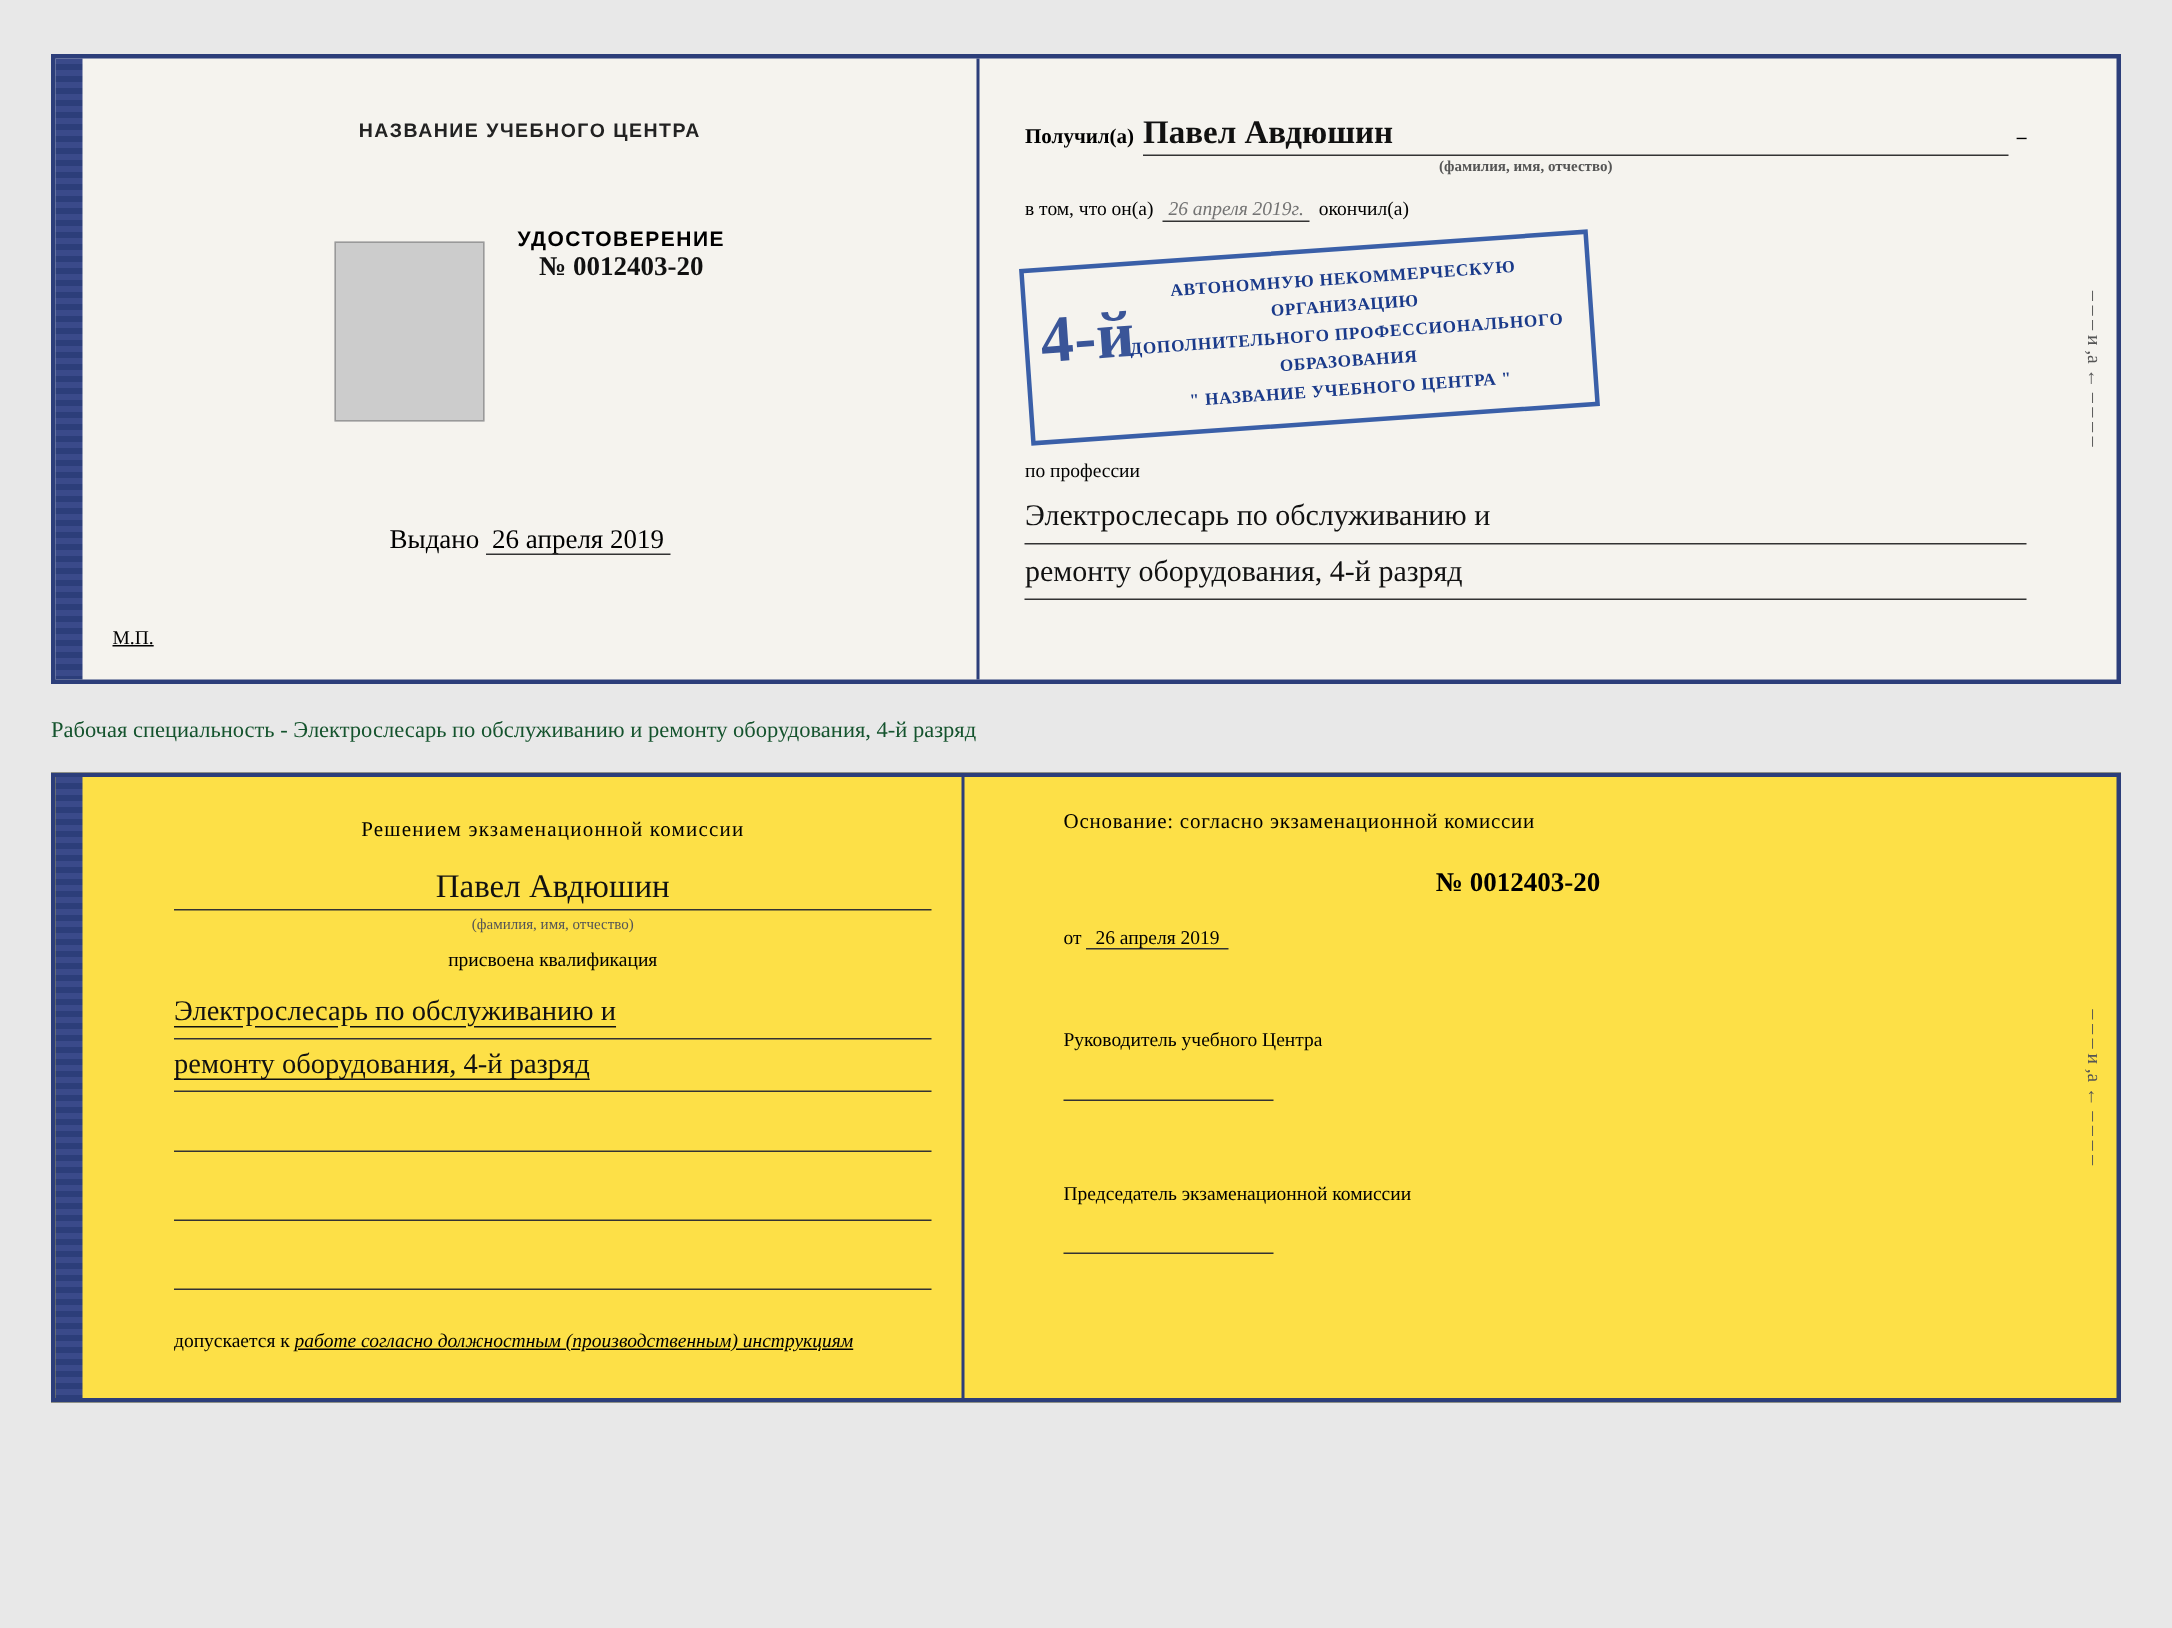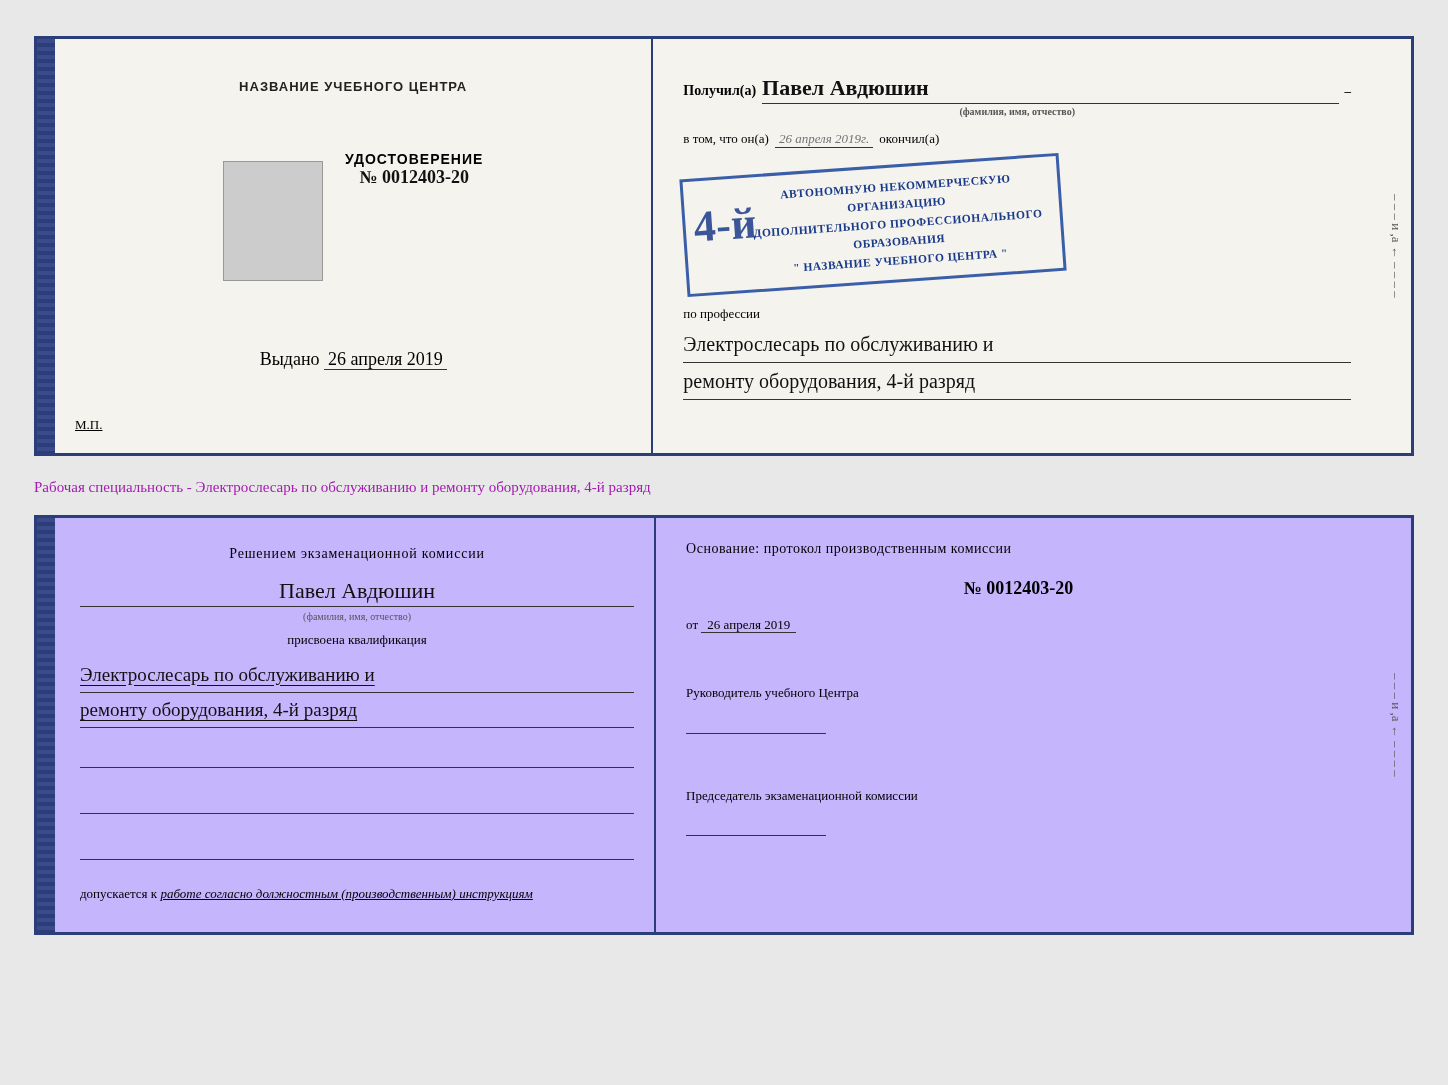--- a/index.html
+++ b/index.html
@@ -204,31 +204,32 @@
       font-size: 20px;
       color: #111;
       line-height: 1.8;
       border-bottom: 1px solid #333;
       display: block;
     }
 
     
     .middle-text {
       font-size: 15px;
-      color: #a21caf;
+      color: #14532d;
       padding: 8px 0 4px 0;
       line-height: 1.5;
     }
 
     
     .document-bottom {
       display: flex;
       border: 3px solid #2c3e7a;
-      background: #c4b5fd;
+      background: #fde047;
       min-height: 420px;
+      gap: 36px;
     }
 
     .doc-bottom-left {
       flex: 1;
       padding: 25px 20px 20px 25px;
       border-right: 2px solid #2c3e7a;
       display: flex;
       flex-direction: column;
       gap: 10px;
     }
@@ -431,21 +432,21 @@
       <div class="signature-line"></div>
       <div class="signature-line"></div>
 
       <div class="dopuskaetsya">
         <span>допускается к</span>
         <span class="italic-underline">работе согласно должностным (производственным) инструкциям</span>
       </div>
     </div>
 
     <div class="doc-bottom-right">
-      <div class="osnovanie-text">Основание: протокол производственным комиссии</div>
+      <div class="osnovanie-text">Основание: согласно экзаменационной комиссии</div>
 
       <div class="number-big">№ 0012403-20</div>
 
       <div class="ot-line">
         <span>от</span>
         <span style="border-bottom:1px solid #333; padding:0 6px;">26 апреля 2019</span>
       </div>
 
       <div style="margin-top: 20px;">
         <div class="rukovoditel-text">Руководитель учебного Центра</div>

